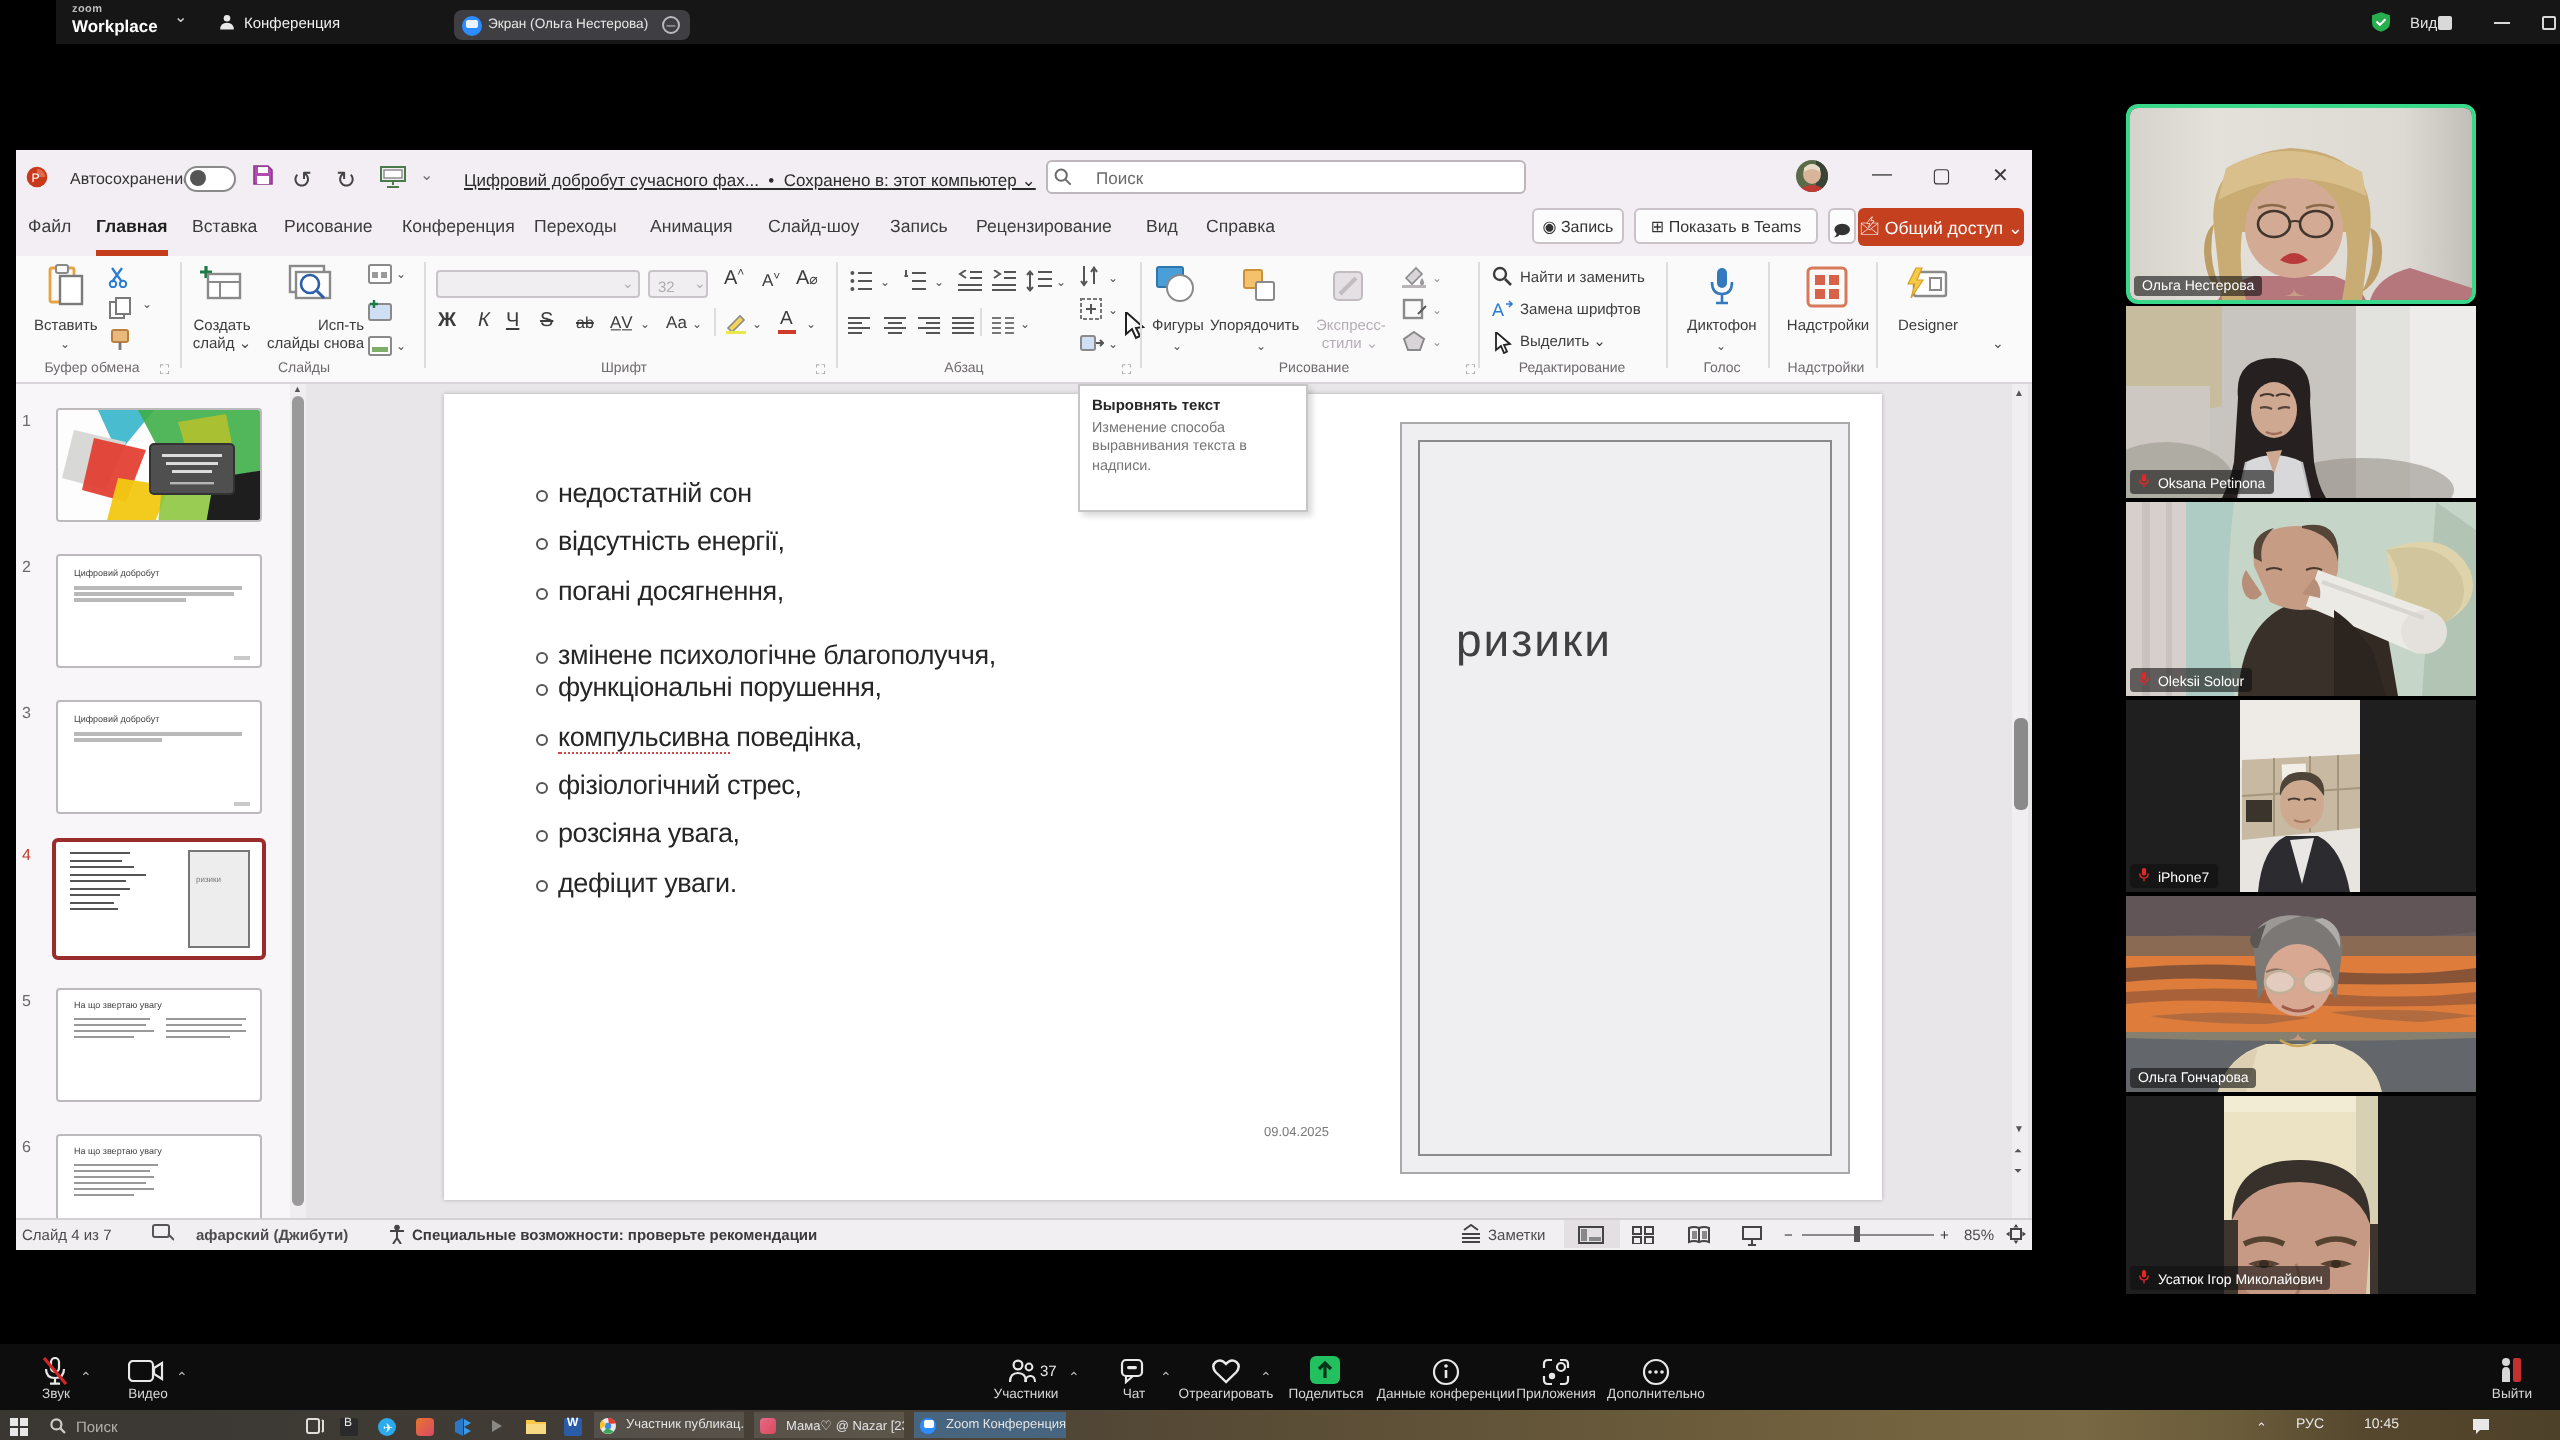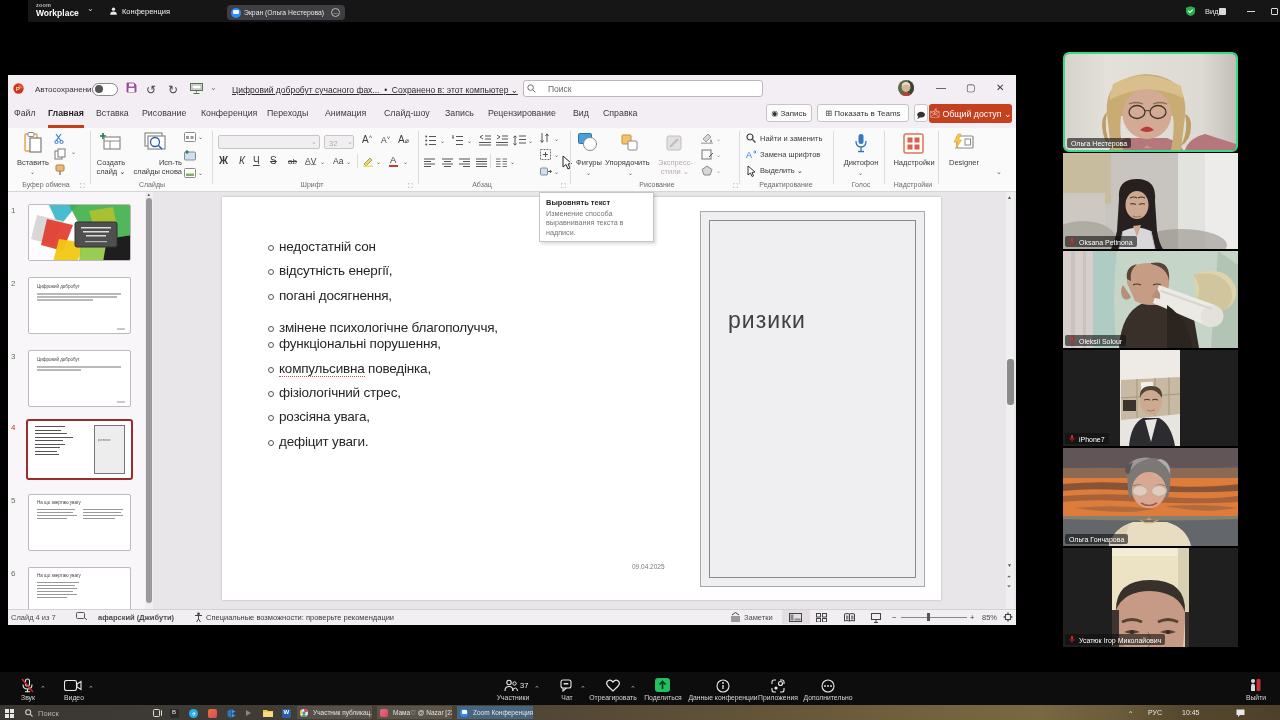--- a/index.html
+++ b/index.html
@@ -62,21 +62,21 @@
   .blt { position:absolute; left:57px; font-size:13.5px; color:#262626; letter-spacing:-.2px; }
   .blt:before { content:""; position:absolute; left:-11px; top:6px; width:4px; height:4px; border:1px solid #555; border-radius:50%; }
   #rizbox { left:478px; top:14px; width:225px; height:376px; background:#efeef0; border:1px solid #a9a9ab; }
   #rizbox .inner { position:absolute; left:8px; top:8px; right:8px; bottom:8px; border:1px solid #8a8a8c; }
   #riztxt { left:27px; top:95px; font-size:23px; color:#404040; letter-spacing:1px; }
   .vsb { left:853px; top:0; width:8px; height:419px; background:#f0eef0; }
   
   #statusbar { left:0; top:534px; width:1008px; height:16px; background:#f2eff2; border-top:1px solid #d5d0d5; font-size:7.5px; color:#4e4a4e; }
 
   
-  #tooltip { left:539px; top:192px; width:115px; height:50px; background:#fff; border:1px solid #c6c6c6; box-shadow:2px 2px 3px rgba(0,0,0,.15); z-index:30; }
+  #tooltip { left:539px; top:192px; width:115px; height:64px; background:#fff; border:1px solid #c6c6c6; box-shadow:2px 2px 3px rgba(0,0,0,.15); z-index:30; }
   #tooltip .tt1 { position:absolute; left:6px; top:5px; font-size:7.5px; font-weight:bold; color:#262626; }
   #tooltip .tt2 { position:absolute; left:6px; top:16px; font-size:7.2px; color:#767676; line-height:9.4px; }
 
   
   .tile { left:46px; width:175px; background:#1f1f1f; overflow:hidden; }
   .nlabel { position:absolute; left:2px; bottom:2px; background:rgba(15,15,15,.6); color:#fff; font-size:7px; border-radius:2px; padding:1.5px 4px; white-space:nowrap; }
   .nlabel .mic { color:#e02828; margin-right:2px; font-size:6.5px; }
 
   
   #ztoolbar { left:0; top:672px; width:1280px; height:33px; background:#0d0d0d; }
@@ -520,21 +520,21 @@
     <div class="abs" style="left:3px;top:3px;">Слайд 4 из 7</div>
     <div class="abs" style="left:68px;top:2px;"><svg width="11" height="9" viewBox="0 0 11 9">
           <rect x="0.5" y="0.5" width="8" height="6" rx="1" fill="none" stroke="#555"></rect>
           <path d="M8 5 L11 8" stroke="#555"></path>
         </svg></div>
     <div class="abs" style="left:90px;top:3px;font-weight:bold;">афарский (Джибути)</div>
     <div class="abs" style="left:186px;top:2px;"><svg width="9" height="10" viewBox="0 0 9 10">
           <circle cx="4.5" cy="1.8" r="1.4" fill="#444"></circle>
           <path d="M1 3.5 H8 M4.5 3.5 V7 M4.5 7 L2.5 10 M4.5 7 L6.5 10" stroke="#444" stroke-width="1"></path>
         </svg></div>
-    <div class="abs" style="left:198px;top:3px;font-weight:normal;color:#3a3a3a;text-align:right;">Специальные возможности: проверьте рекомендации</div>
+    <div class="abs" style="left:198px;top:3px;font-weight:bold;color:#3a3a3a;text-align:right;">Специальные возможности: проверьте рекомендации</div>
     <div class="abs" style="left:722px;top:2px;"><svg width="11" height="10" viewBox="0 0 11 10">
           <path d="M2 3 L5.5 0.5 L9 3" fill="none" stroke="#444"></path>
           <path d="M1 5 H10 M1 7 H10 M1 9 H10" stroke="#444"></path>
         </svg></div>
     <div class="abs" style="left:736px;top:3px;">Заметки</div>
     <div class="abs" style="left:774px;top:0px;width:28px;height:14px;background:#e3dfe3;"></div>
     <div class="abs" style="left:781px;top:2.5px;"><svg width="13" height="9" viewBox="0 0 13 9">
           <rect x="0.5" y="0.5" width="12" height="8" fill="none" stroke="#444"></rect>
           <rect x="1.5" y="1.5" width="3" height="6" fill="#888"></rect>
           <rect x="5.5" y="5.5" width="6" height="2" fill="#888"></rect>

